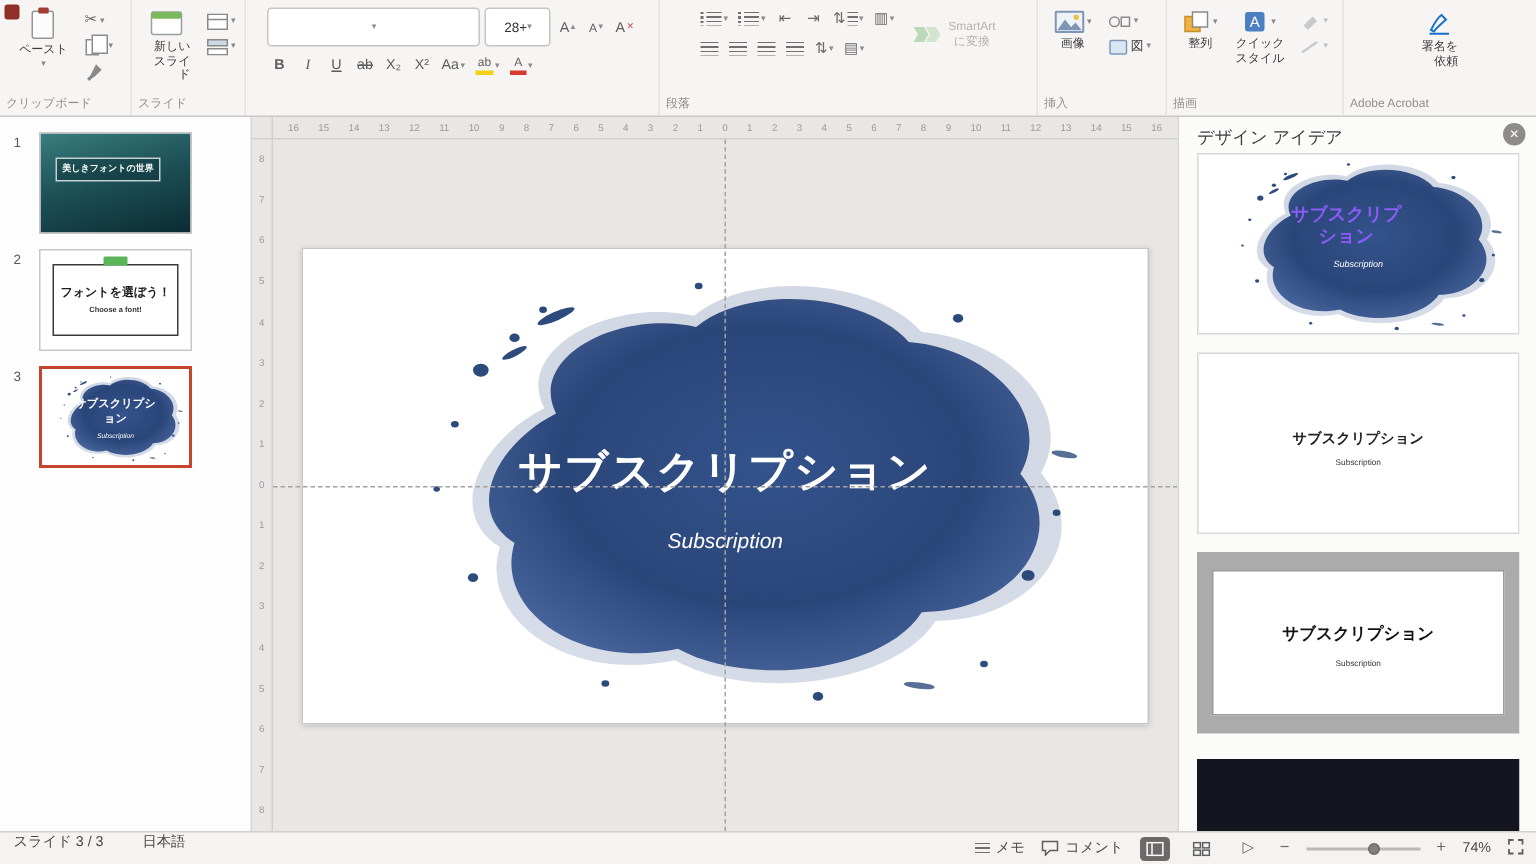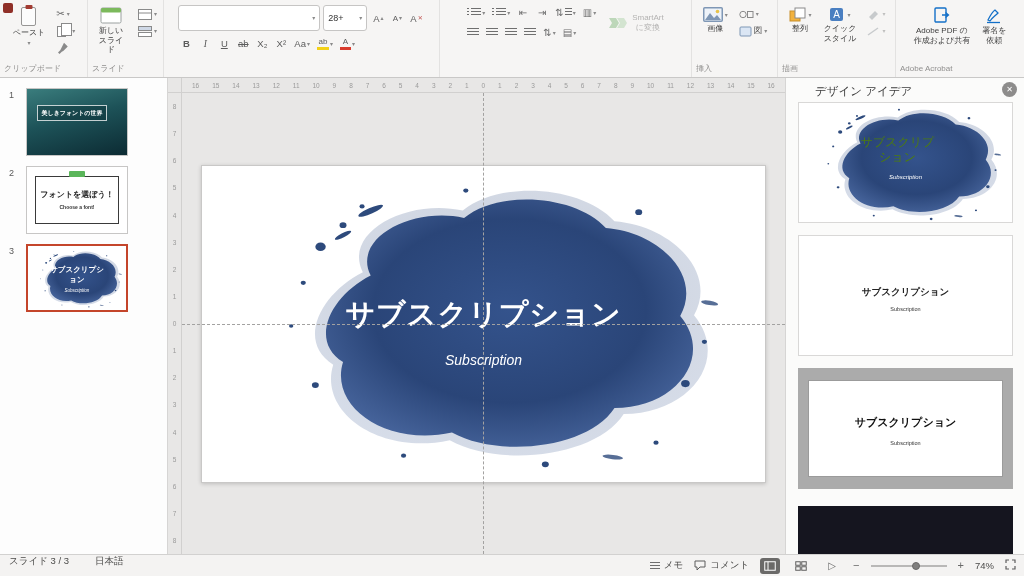--- a/index.html
+++ b/index.html
@@ -6,29 +6,29 @@
 html,body{width:1024px;height:576px;overflow:hidden;}
 body{font-family:"Liberation Sans","DejaVu Sans",sans-serif;background:#fff;}
 .screen{position:relative;width:1024px;height:576px;overflow:hidden;color:#3c3c3c;background:#e8e7e6;}
 
 
 .ribbon{position:absolute;inset:0 0 auto 0;height:78px;background:#f6f5f4;border-bottom:1px solid #c9c8c7;display:flex;align-items:stretch;z-index:20;}
 .rg{position:relative;display:flex;flex-direction:column;border-right:1px solid #e3e2e1;padding:5px 4px 0;}
 .rgc{flex:1;display:flex;gap:6px;align-items:flex-start;justify-content:center;}
 .rgl{height:15px;line-height:13px;font-size:8px;color:#908f8e;white-space:nowrap;overflow:hidden;}
 .bb{display:flex;flex-direction:column;align-items:center;gap:2px;padding:2px 3px;border-radius:4px;cursor:default;}
-.bl{font-size:8px;color:#3c3c3c;line-height:1.2;text-align:center;}
+.bl{font-size:8px;color:#3c3c3c;line-height:1.2;text-align:right;}
 .pre{white-space:pre-line;}
 .dd{font-size:6px;color:#8a8a8a;line-height:1;}
 .sc{display:flex;flex-direction:column;gap:3px;padding-top:2px;}
 .sb{display:flex;align-items:center;gap:2px;min-height:14px;padding:0 2px;border-radius:3px;color:#6a6a6a;font-size:10px;}
 .gi{font-size:10px;color:#6a6a6a;line-height:1;}
 .row{display:flex;align-items:center;gap:3px;}
 .vcol{display:flex;flex-direction:column;gap:5px;}
-.combo{height:17px;background:#fff;border:1px solid #c6c5c4;border-radius:3px;display:flex;align-items:center;justify-content:space-between;padding:12px 4px;font-size:9px;color:#333;}
+.combo{height:17px;background:#fff;border:1px solid #c6c5c4;border-radius:3px;display:flex;align-items:center;justify-content:center;padding:12px 4px;font-size:9px;color:#333;}
 .tb{min-width:16px;height:15px;display:flex;align-items:center;justify-content:center;font-size:9.5px;color:#5c5c5c;border-radius:3px;padding:0 2px;gap:1px;}
 .tb.bold{font-weight:bold;}
 .tb.italic{font-style:italic;font-family:"Liberation Serif",serif;}
 .tb.underline{text-decoration:underline;}
 .tb.strike{text-decoration:line-through;}
 .clip-ico{position:relative;width:15px;height:19px;border:1.5px solid #979695;border-radius:2px;background:#fcfcfc;display:block;}
 .clip-top{position:absolute;top:-3px;left:50%;transform:translateX(-50%);width:7px;height:4px;background:#a23b32;border-radius:1px;display:block;}
 .copy-ico{position:relative;width:9px;height:11px;border:1px solid #8a8a8a;background:#fff;display:block;margin:0 4px 0 1px;}
 .copy-ico::after{content:"";position:absolute;left:2.5px;top:-3.5px;width:9px;height:11px;border:1px solid #8a8a8a;background:#fff;}
 .bars{width:12px;height:9px;background:repeating-linear-gradient(to bottom,#6f6f6f 0 1px,transparent 1px 3px);display:block;}
@@ -67,30 +67,30 @@
 .v-ruler{position:absolute;top:15px;left:0;width:14px;bottom:0;border-right:1px solid #d1d0cf;display:flex;flex-direction:column;justify-content:space-between;align-items:center;padding:10px 0;font-size:6.5px;color:#9a9a9a;}
 .slide-area{position:absolute;left:33px;top:87px;width:565px;height:318px;background:#fff;border:1px solid #c9c8c7;box-shadow:0 1px 4px rgba(0,0,0,.18);}
 .slide-area .blob{position:absolute;left:7%;top:1%;width:86%;height:98%;}
 .slide-title{position:absolute;top:47%;left:0;right:0;transform:translateY(-50%);text-align:center;font-size:29px;font-weight:bold;color:#fff;letter-spacing:1px;z-index:3;}
 .slide-subtitle{position:absolute;top:59%;left:0;right:0;text-align:center;font-size:14px;font-style:italic;color:#fff;z-index:3;}
 .guide-v{position:absolute;top:15px;bottom:0;left:315px;width:0;border-left:1px dashed #a3a2a1;z-index:6;}
 .guide-h{position:absolute;left:14px;right:0;top:246px;height:0;border-top:1px dashed #a3a2a1;z-index:6;}
 
 
 .design-panel{position:absolute;top:78px;right:0;width:239px;bottom:22px;background:#fbfbfa;border-left:1px solid #d6d5d4;z-index:10;}
-.dp-title{position:absolute;left:12px;top:6px;font-size:11.5px;color:#3b3b3b;margin-left:17px;}
+.dp-title{position:absolute;left:12px;top:6px;font-size:11.5px;color:#3b3b3b;}
 .dp-close{position:absolute;right:7px;top:4px;width:15px;height:15px;border-radius:50%;background:#8d8c8b;color:#fff;font-size:8px;display:flex;align-items:center;justify-content:center;}
 .cards{position:absolute;top:24px;left:12px;width:215px;bottom:0;overflow:hidden;}
 .card{position:absolute;left:0;width:215px;height:121px;background:#fff;border:1px solid #d9d8d7;overflow:hidden;}
 .card1{top:0;}
 .card2{top:133px;}
 .card3{top:266px;background:#ababab;border:none;}
 .card4{top:404px;background:#15151f;border:none;}
 .card1 .blob{position:absolute;left:4%;top:-2%;width:92%;height:104%;}
-.c1-title{position:absolute;top:40%;left:0;right:16px;transform:translateY(-50%);text-align:center;font-size:12px;font-weight:normal;color:#4d7c0f;white-space:pre-line;line-height:1.3;z-index:2;}
+.c1-title{position:absolute;top:40%;left:0;right:16px;transform:translateY(-50%);text-align:center;font-size:12px;font-weight:bold;color:#8b5cf6;white-space:pre-line;line-height:1.3;z-index:2;}
 .c1-sub{position:absolute;top:60%;left:0;right:0;text-align:center;font-size:6px;font-style:italic;color:#fff;z-index:2;}
 .c2-title{position:absolute;top:42%;left:0;right:0;text-align:center;font-size:9.5px;font-weight:bold;color:#222;}
 .c2-sub{position:absolute;top:59%;left:0;right:0;text-align:center;font-size:5.5px;color:#333;}
 .c3-inner{position:absolute;inset:12px 10px;background:#fff;border:1px solid #9b9b9b;}
 .c3-title{position:absolute;top:36%;left:0;right:0;text-align:center;font-size:11px;font-weight:bold;color:#111;}
 .c3-sub{position:absolute;top:62%;left:0;right:0;text-align:center;font-size:5.5px;color:#333;}
 .card4-circles{position:absolute;inset:0;background:
  radial-gradient(circle 50px at 30% 118%, rgba(52,92,185,.85) 0 99%, transparent 100%),
  radial-gradient(circle 55px at 52% 128%, rgba(38,70,150,.8) 0 99%, transparent 100%),
  radial-gradient(circle 50px at 74% 118%, rgba(52,92,185,.85) 0 99%, transparent 100%);}
@@ -314,20 +314,21 @@
         </div>
         <div class="smartart">
           <svg width="20" height="16" viewBox="0 0 20 16">
               <path d="M1 3 h7 l3 5 -3 5 h-7 l3 -5 Z" fill="#8fbf8a"></path>
               <path d="M9 3 h7 l3 5 -3 5 h-7 l3 -5 Z" fill="#b7d7b4"></path>
             </svg>
           <span class="sa-label">SmartArt
 に変換</span>
         </div>
       </div>
+      <div class="rgl">段落</div>
     </div>
 
     <div class="rg" style="width:86px">
       <div class="rgc">
         <div class="bb">
           <span class="row" style="gap:2px">
             <svg class="svgi" width="20" height="15" viewBox="0 0 20 15">
               <rect x="0.75" y="0.75" width="18.5" height="13.5" rx="1" fill="#eef3f9" stroke="#7f97b5" stroke-width="1.5"></rect>
               <path d="M2 13 L7 6 L11 11 L14 8 L18 13 Z" fill="#7f97b5"></path>
               <circle cx="14.5" cy="4.5" r="1.8" fill="#e8c34a"></circle>
@@ -392,28 +393,20 @@
               </svg>
               <span class="dd">▾</span>
             </div>
         </div>
       </div>
       <div class="rgl">描画</div>
     </div>
 
     <div class="rg" style="flex:1;border-right:none">
       <div class="rgc">
-        <div class="bb">
-          <svg width="18" height="17" viewBox="0 0 18 17">
-              <rect x="2" y="1" width="11" height="14" rx="1" fill="none" stroke="#1470c8" stroke-width="1.4"></rect>
-              <path d="M9 8 h6 M12.5 5.5 L15.5 8 L12.5 10.5" stroke="#1470c8" stroke-width="1.3" fill="none"></path>
-            </svg>
-          <span class="bl pre">Adobe PDF の
-作成および共有</span>
-        </div>
         <div class="bb">
           <svg width="18" height="17" viewBox="0 0 18 17">
               <path d="M3 13 C5 9 7 5 10 3 L13 6 C10 9 7 11 5 14 Z" fill="none" stroke="#1470c8" stroke-width="1.3"></path>
               <line x1="2" y1="15.5" x2="15" y2="15.5" stroke="#1470c8" stroke-width="1.3"></line>
             </svg>
           <span class="bl pre">署名を
 依頼</span>
         </div>
       </div>
       <div class="rgl">Adobe Acrobat</div>

